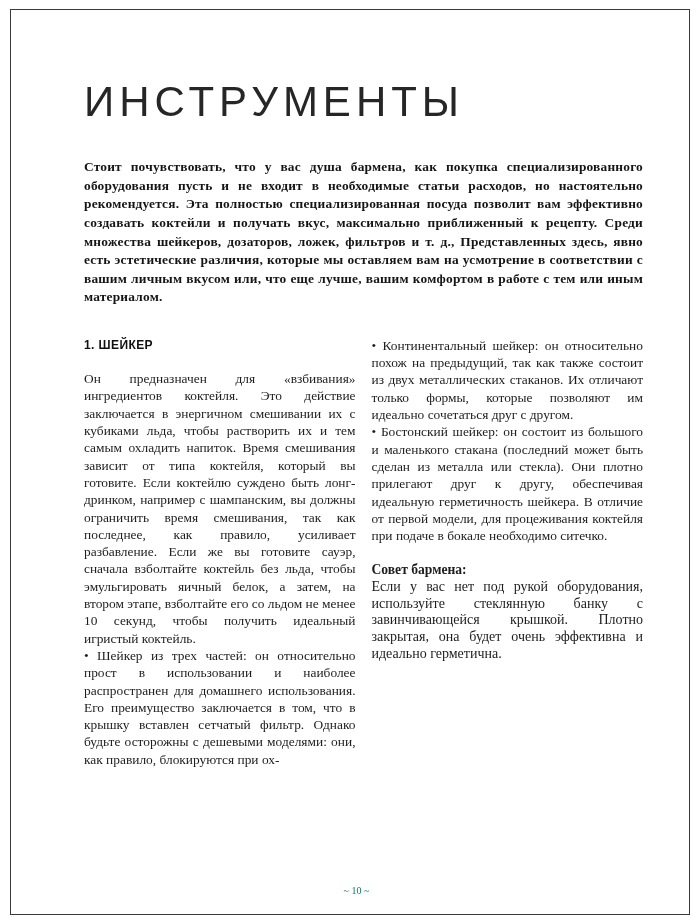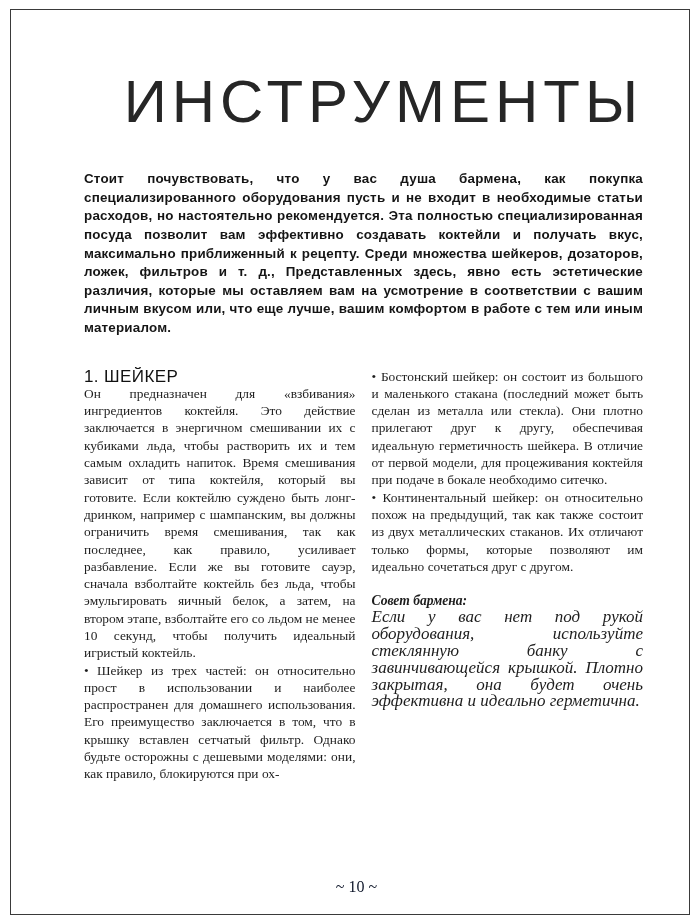--- a/index.html
+++ b/index.html
@@ -28,34 +28,34 @@
   }
   .content {
     position: absolute;
     top: 0;
     left: 84px;
     right: 56px;
     bottom: 0;
   }
   .title {
     margin-top: 74px;
-    text-align: right;
+    text-align: left;
     font-family: "Liberation Sans", sans-serif;
     font-weight: 300;
-    font-size: 60px;
+    font-size: 42px;
     letter-spacing: 5px;
     line-height: 56px;
     color: #262626;
   }
   .title .line {
     display: block;
   }
   .intro {
     margin-top: 24px;
-    font-family: Liberation Sans, sans-serif;
+    font-family: Liberation Serif, serif;
     font-weight: bold;
     font-size: 13.4px;
     line-height: 18.6px;
     text-align: justify;
     letter-spacing: 0.2px;
     color: #151515;
   }
   .columns {
     display: flex;
     gap: 16px;
@@ -67,48 +67,46 @@
     font-size: 13.4px;
     line-height: 17.3px;
     text-align: justify;
     hyphens: auto;
   }
   .col p {
     margin: 0;
   }
   .section-heading {
     font-family: "Liberation Sans", sans-serif;
-    font-weight: normal;
-    font-size: 17px;
+    font-weight: bold;
+    font-size: 12px;
     letter-spacing: 0.4px;
-    margin: 0 0 0 0;
+    margin: 0 0 16px 0;
     color: #111;
   }
   .indent {
     text-indent: 14px;
   }
   .tip-heading {
     margin-top: 17px !important;
     font-weight: bold;
-    font-style: italic;
     font-size: 13.6px;
   }
   .tip-body {
-    font-style: italic;
-    font-size: 17px;
+    font-size: 14px;
     line-height: 16.8px;
   }
   .page-number {
     position: absolute;
     left: 0;
     right: 0;
     bottom: 27px;
     text-align: center;
-    font-size: 16px;
-    color: #0f172a;
+    font-size: 10px;
+    color: #0f766e;
     padding-left: 14px;
   }
 </style>
 </head>
 <body>
 
 <div class="page">
   <div class="frame"></div>
 
   <div class="content">
@@ -121,22 +119,22 @@
 
     <div class="columns">
 
       <div class="col">
         <h2 class="section-heading">1. ШЕЙКЕР</h2>
         <p>Он предназначен для «взбивания» ингредиентов коктейля. Это действие заключается в энергичном смешивании их с кубиками льда, чтобы растворить их и тем самым охладить напиток. Время смешивания зависит от типа коктейля, который вы готовите. Если коктейлю суждено быть лонг-дринком, например с шампанским, вы должны ограничить время смешивания, так как последнее, как правило, усиливает разбавление. Если же вы готовите сауэр, сначала взболтайте коктейль без льда, чтобы эмульгировать яичный белок, а затем, на втором этапе, взболтайте его со льдом не менее 10 секунд, чтобы получить идеальный игристый коктейль.</p>
         <p>• Шейкер из трех частей: он относительно прост в использовании и наиболее распространен для домашнего использования. Его преимущество заключается в том, что в крышку вставлен сетчатый фильтр. Однако будьте осторожны с дешевыми моделями: они, как правило, блокируются при ох-</p>
       </div>
 
       <div class="col">
+        <p>• Континентальный шейкер: он относительно похож на предыдущий, так как также состоит из двух металлических стаканов. Их отличают только формы, которые позволяют им идеально сочетаться друг с другом.</p>
         <p>• Бостонский шейкер: он состоит из большого и маленького стакана (последний может быть сделан из металла или стекла). Они плотно прилегают друг к другу, обеспечивая идеальную герметичность шейкера. В отличие от первой модели, для процеживания коктейля при подаче в бокале необходимо ситечко.</p>
-        <p>• Континентальный шейкер: он относительно похож на предыдущий, так как также состоит из двух металлических стаканов. Их отличают только формы, которые позволяют им идеально сочетаться друг с другом.</p>
         <p class="tip-heading">Совет бармена:</p>
         <p class="tip-body">Если у вас нет под рукой оборудования, используйте стеклянную банку с завинчивающейся крышкой. Плотно закрытая, она будет очень эффективна и идеально герметична.</p>
       </div>
 
     </div>
   </div>
 
   <div class="page-number">~ 10 ~</div>
 </div>
 

